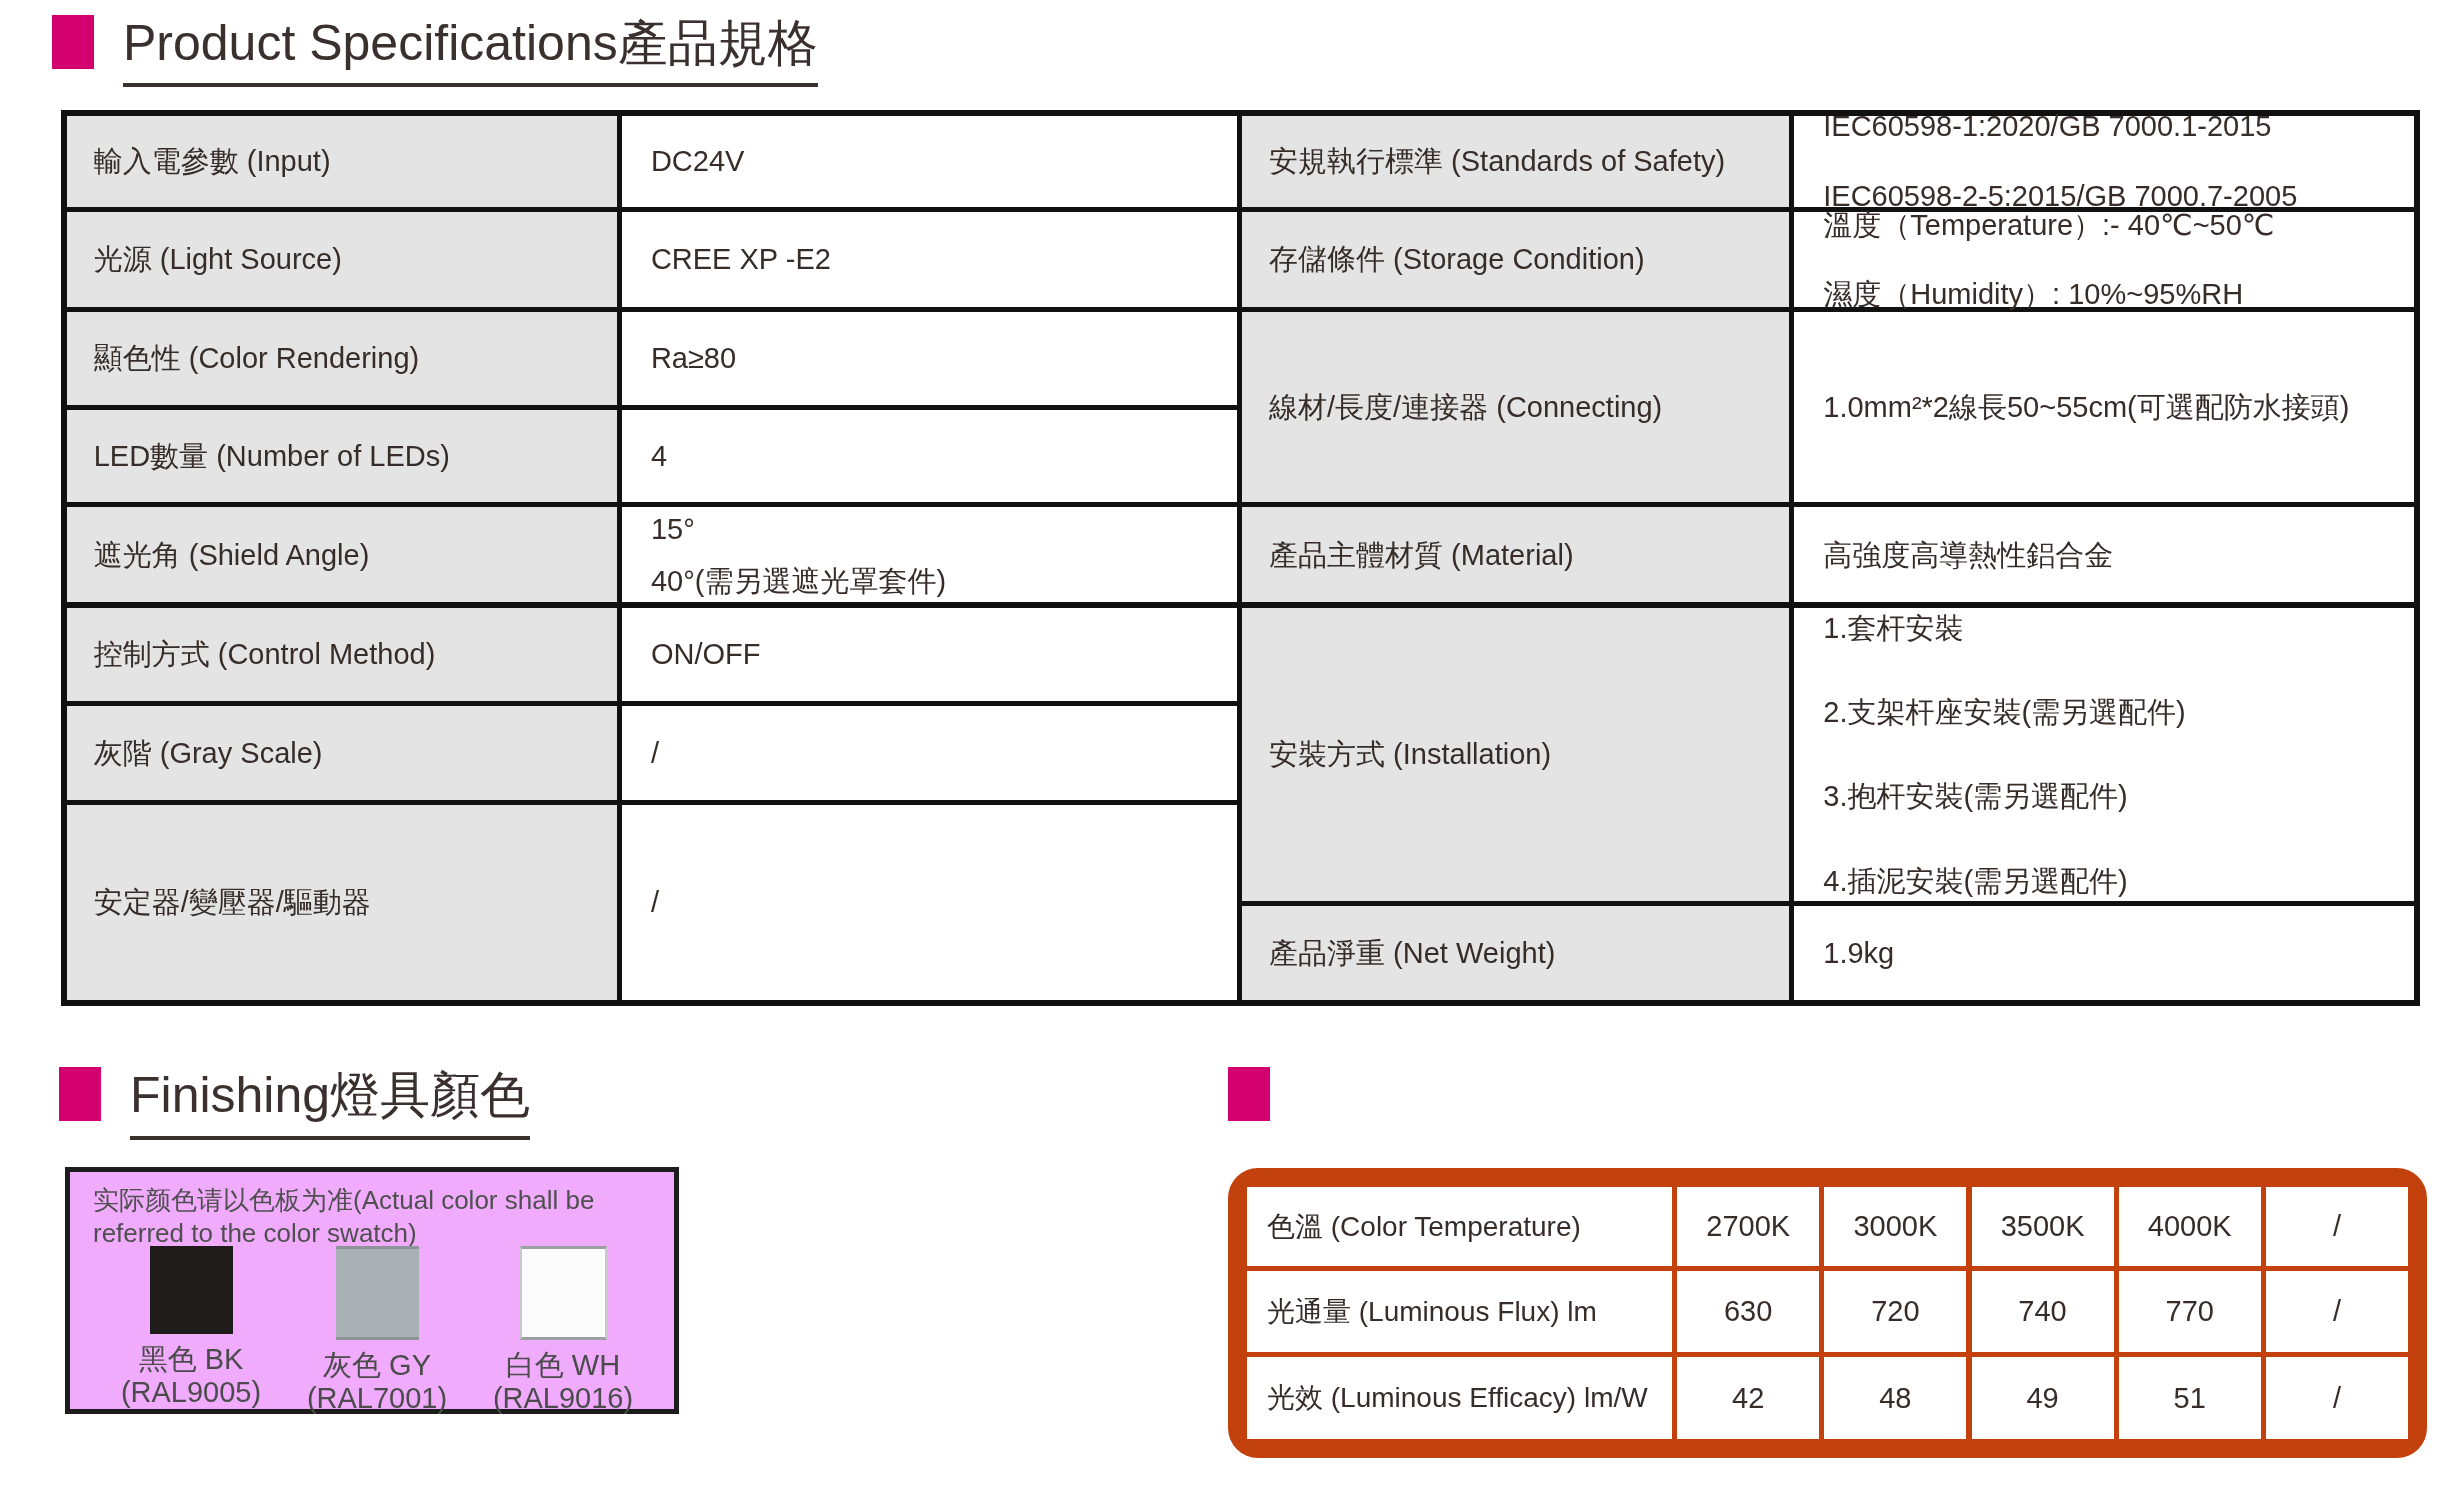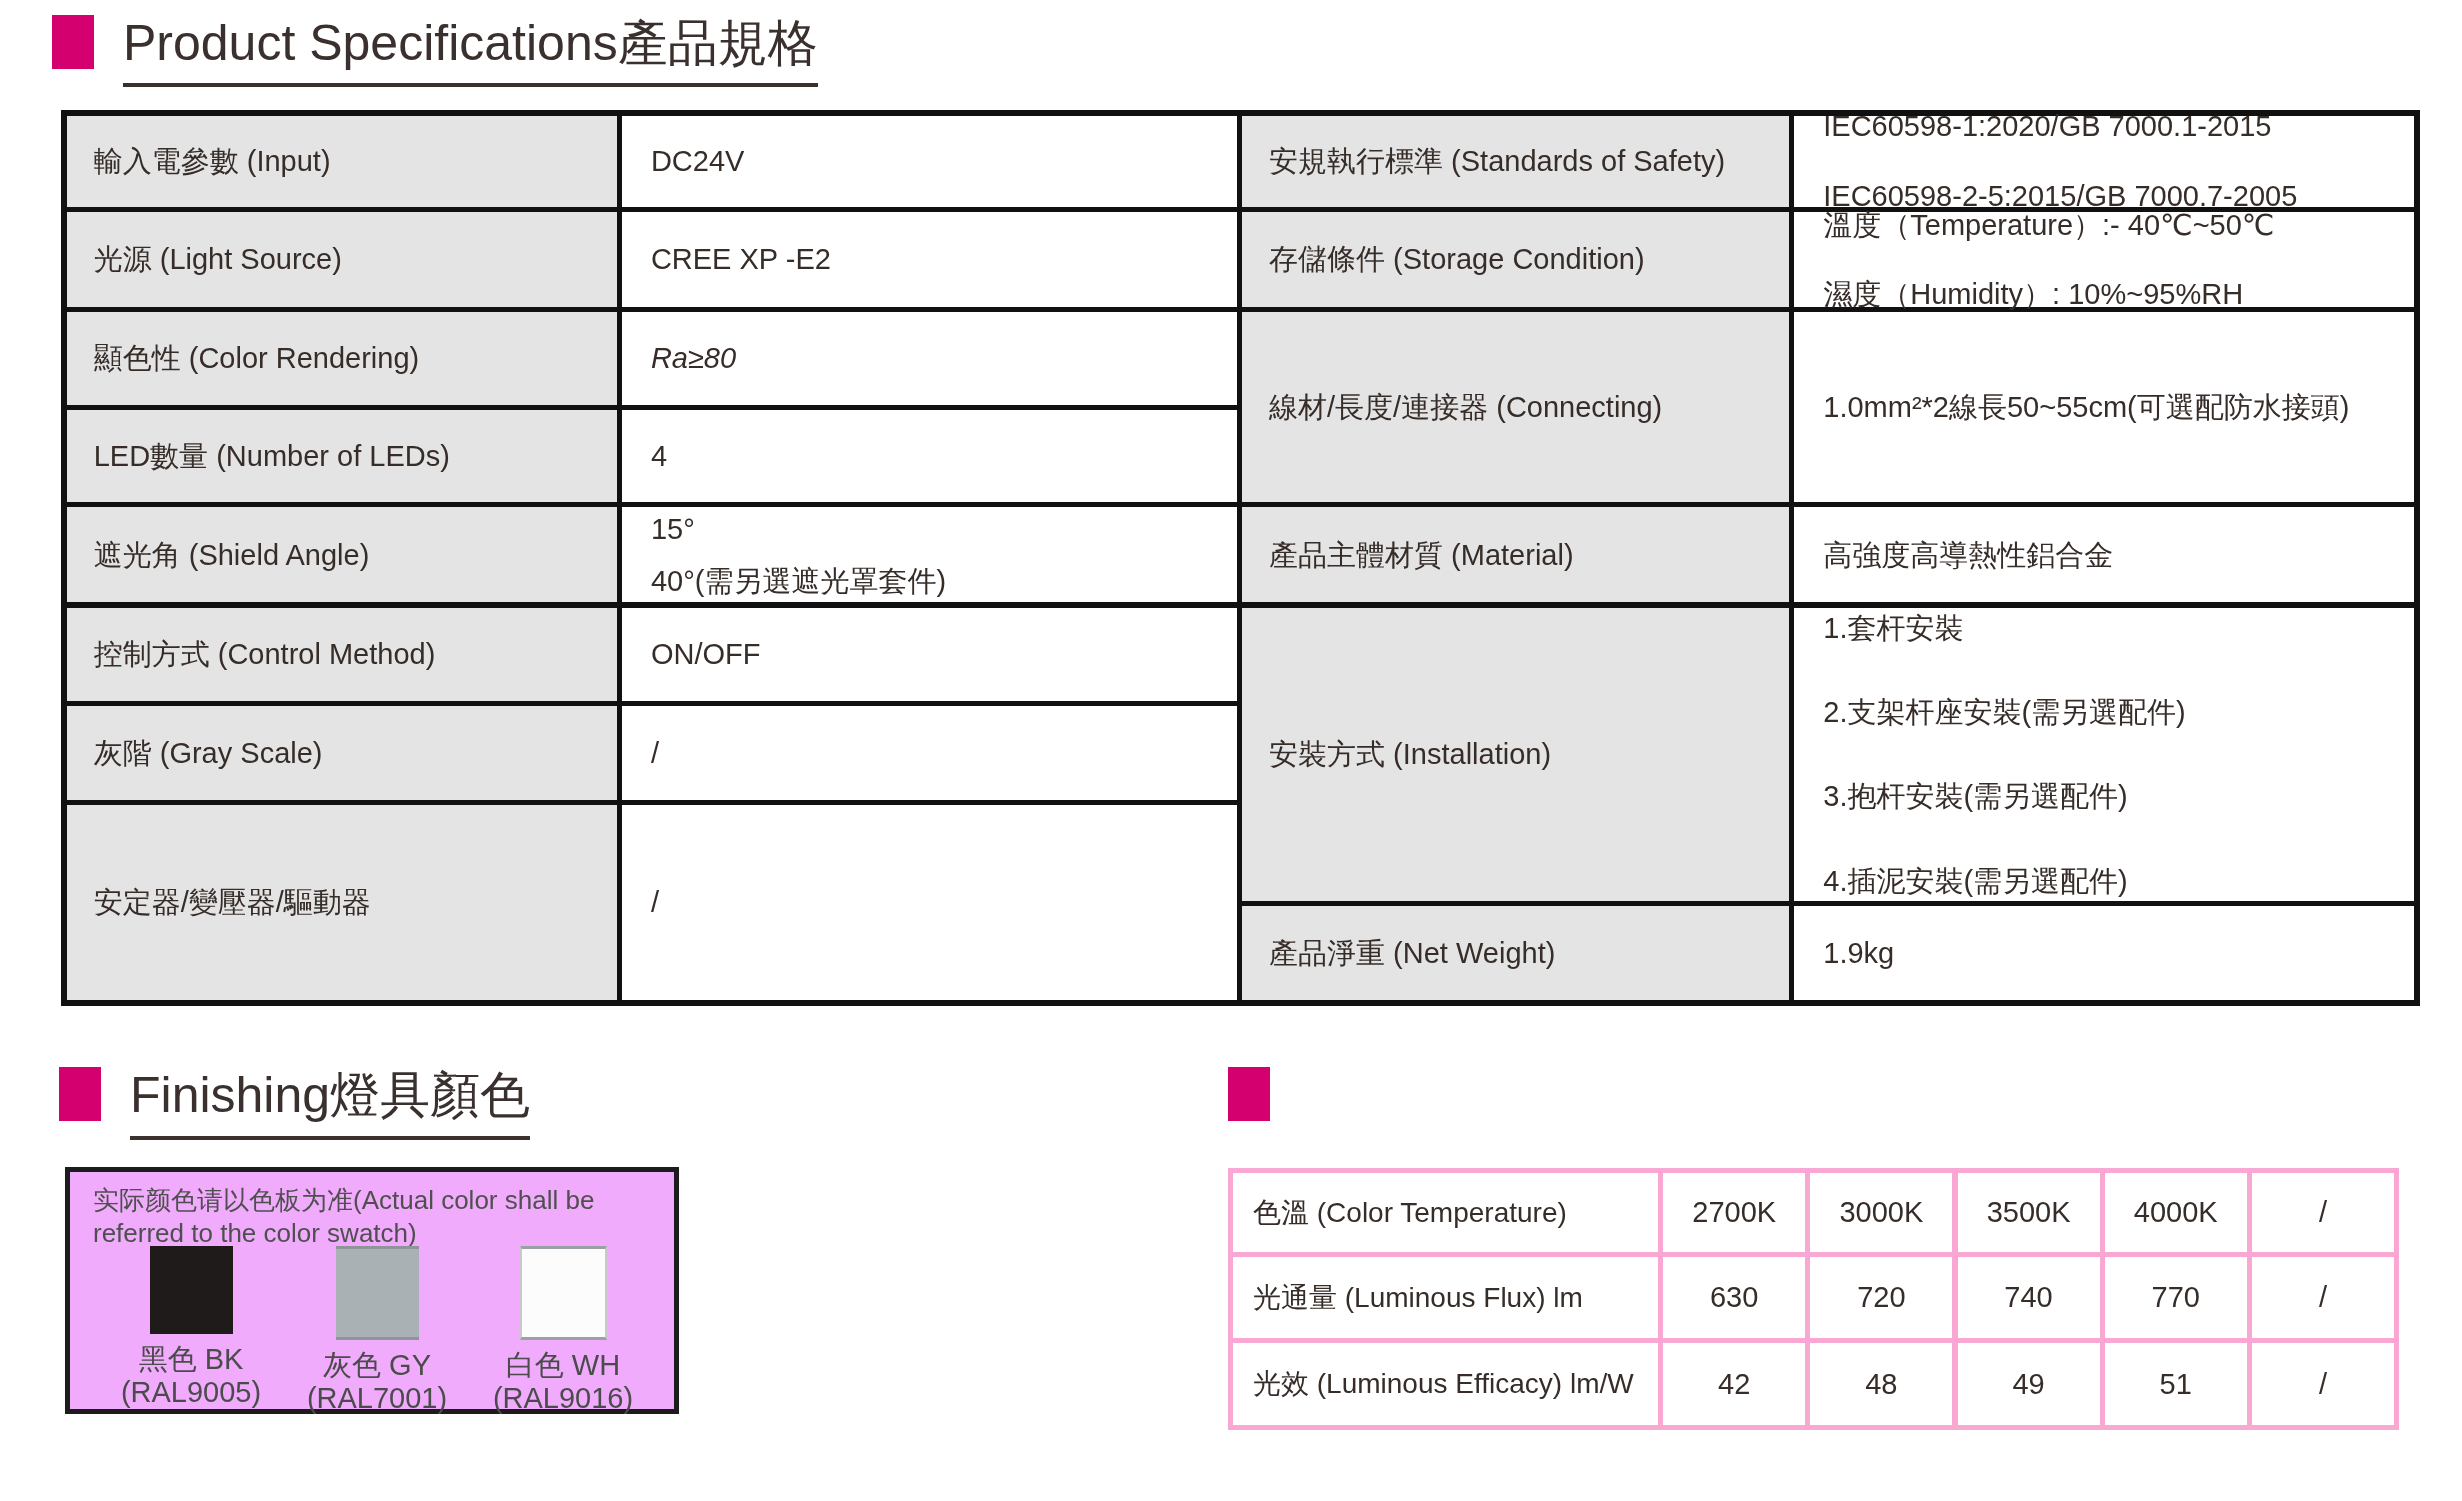--- a/index.html
+++ b/index.html
@@ -41,23 +41,24 @@
   .swatch-col{position:absolute;top:74px;width:188px;display:flex;flex-direction:column;align-items:center;}
   .sw-chip{width:83px;height:88px;}
   .sw-black{background:#1f1b1a;}
   .sw-gray{background:#aab1b5;border-top:3.1px solid #8e9598;border-bottom:3.1px solid #8e9598;}
   .sw-white{background:#fcfcfc;border:2.1px solid #c7c9ca;border-top:3.1px solid #9aa0a3;border-bottom:3.1px solid #9aa0a3;}
   .sw-name{margin-top:9.4px;font-size:29px;color:#4b4b4b;line-height:32px;}
   .sw-ral{font-size:29px;color:#4b4b4b;line-height:34px;}
   
   .opt-grid{
     position:absolute;left:1228px;top:1168px;
-    display:grid;background:#f9a8d4;padding:5px;gap:5.2px;
+    display:grid;background:#c2410c;padding:19px;gap:5.2px;
     grid-template-columns:425px 142px 142px 142px 142px 142px;
     grid-template-rows:79px 81px 82px;
+    border-radius:30px;
   }
   .o-cell{background:#ffffff;display:flex;align-items:center;font-size:28px;}
   .o-label{justify-content:flex-start;padding-left:20px;padding-right:5.2px;}
   .o-val{justify-content:center;font-size:29px;}
 </style>
 </head>
 <body>
 
 <div class="heading" style="left:52px;top:14.6px;">
   <div class="h-square"></div>
@@ -90,21 +91,21 @@
   <div class="t-cell t-label" style="grid-column:1;grid-row:8 / span 2;">
       <span>安定器/變壓器/驅動器</span>
     </div>
 
   <div class="t-cell t-value" style="grid-column:2;grid-row:1;">
       <span>DC24V</span>
     </div>
   <div class="t-cell t-value" style="grid-column:2;grid-row:2;">
       <span>CREE XP -E2</span>
     </div>
-  <div class="t-cell t-value" style="grid-column:2;grid-row:3;font-style:italic;">
+  <div class="t-cell t-value" style="grid-column:2;grid-row:3;">
       <span>Ra≥80</span>
     </div>
   <div class="t-cell t-value" style="grid-column:2;grid-row:4;">
       <span>4</span>
     </div>
   <div class="t-cell t-value multi gap-sm" style="grid-column:2;grid-row:5;">
     <div>15°</div>
     <div>40°(需另選遮光罩套件)</div>
   </div>
   <div class="t-cell t-value" style="grid-column:2;grid-row:6;">

